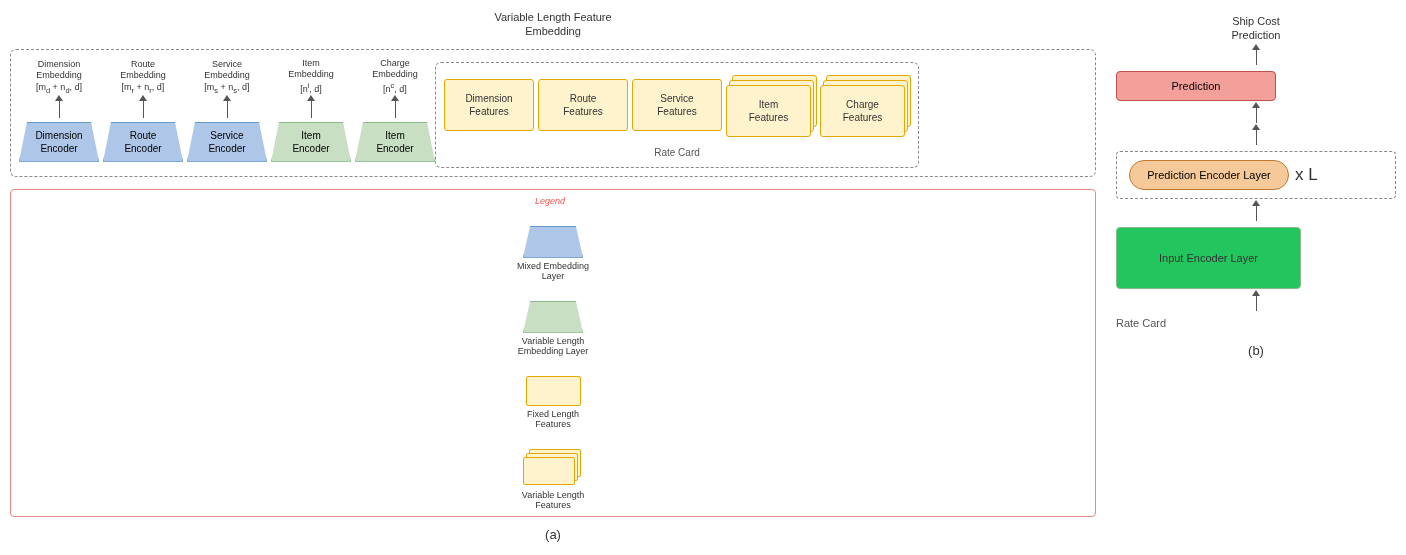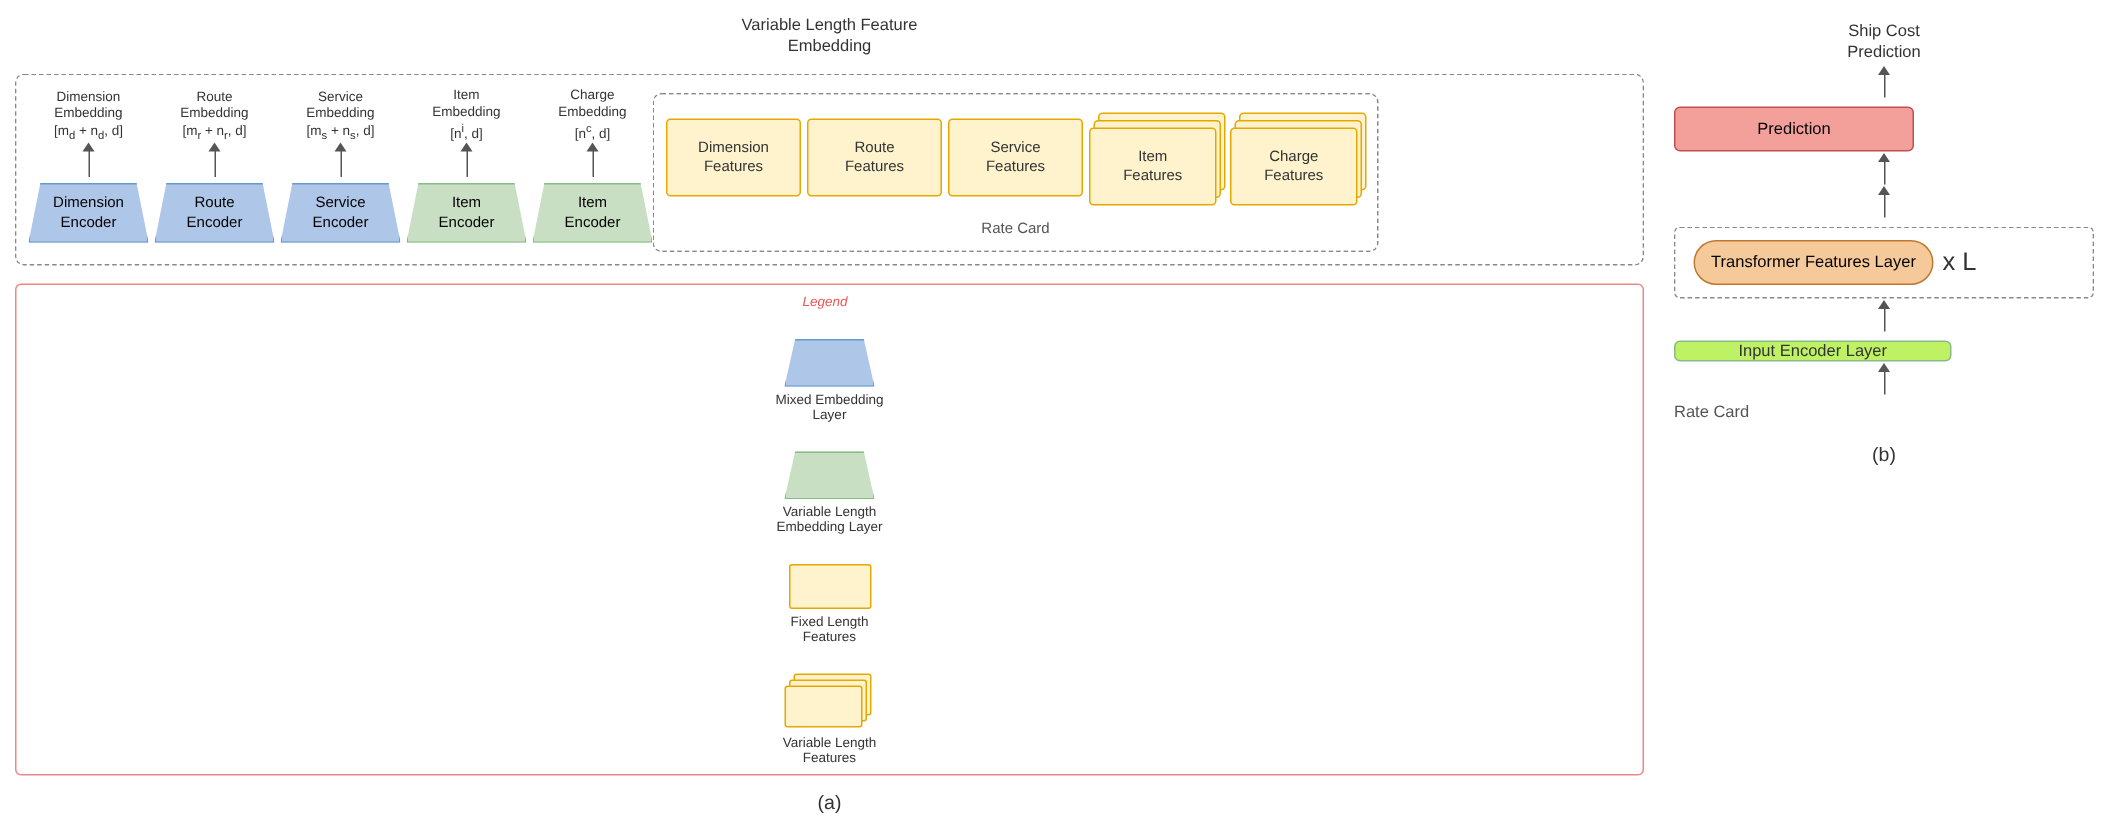--- a/index.html
+++ b/index.html
@@ -319,25 +319,25 @@
       font-size: 11px;
       color: #000;
     }
 
     .xl-label {
       font-size: 17px;
       color: #333;
     }
 
     .box-light-green {
-      background: #bef264;
+      background: #22c55e;
       border: 1.5px solid #88bb88;
       border-radius: 4px;
       width: 185px;
-      padding: 0;
+      padding: 24px;
       text-align: center;
       font-size: 11px;
       color: #333;
     }
 
     .right-arrow {
       width: 1px;
       height: 16px;
       background: #555;
       position: relative;
@@ -486,21 +486,21 @@
     <div class="right-arrow"></div>
 
     <div class="box-red">Prediction</div>
 
     <div class="right-arrow"></div>
 
 
     <div class="right-arrow"></div>
 
     <div class="right-dashed">
-      <div class="box-orange">Transformer Features Layer</div>
+      <div class="box-orange">Prediction Encoder Layer</div>
       <span class="xl-label">x L</span>
     </div>
 
     <div class="right-arrow"></div>
 
     <div class="box-light-green">Input Encoder Layer</div>
 
     <div class="right-arrow"></div>
 
     <div class="right-bottom-label">Rate Card</div>

